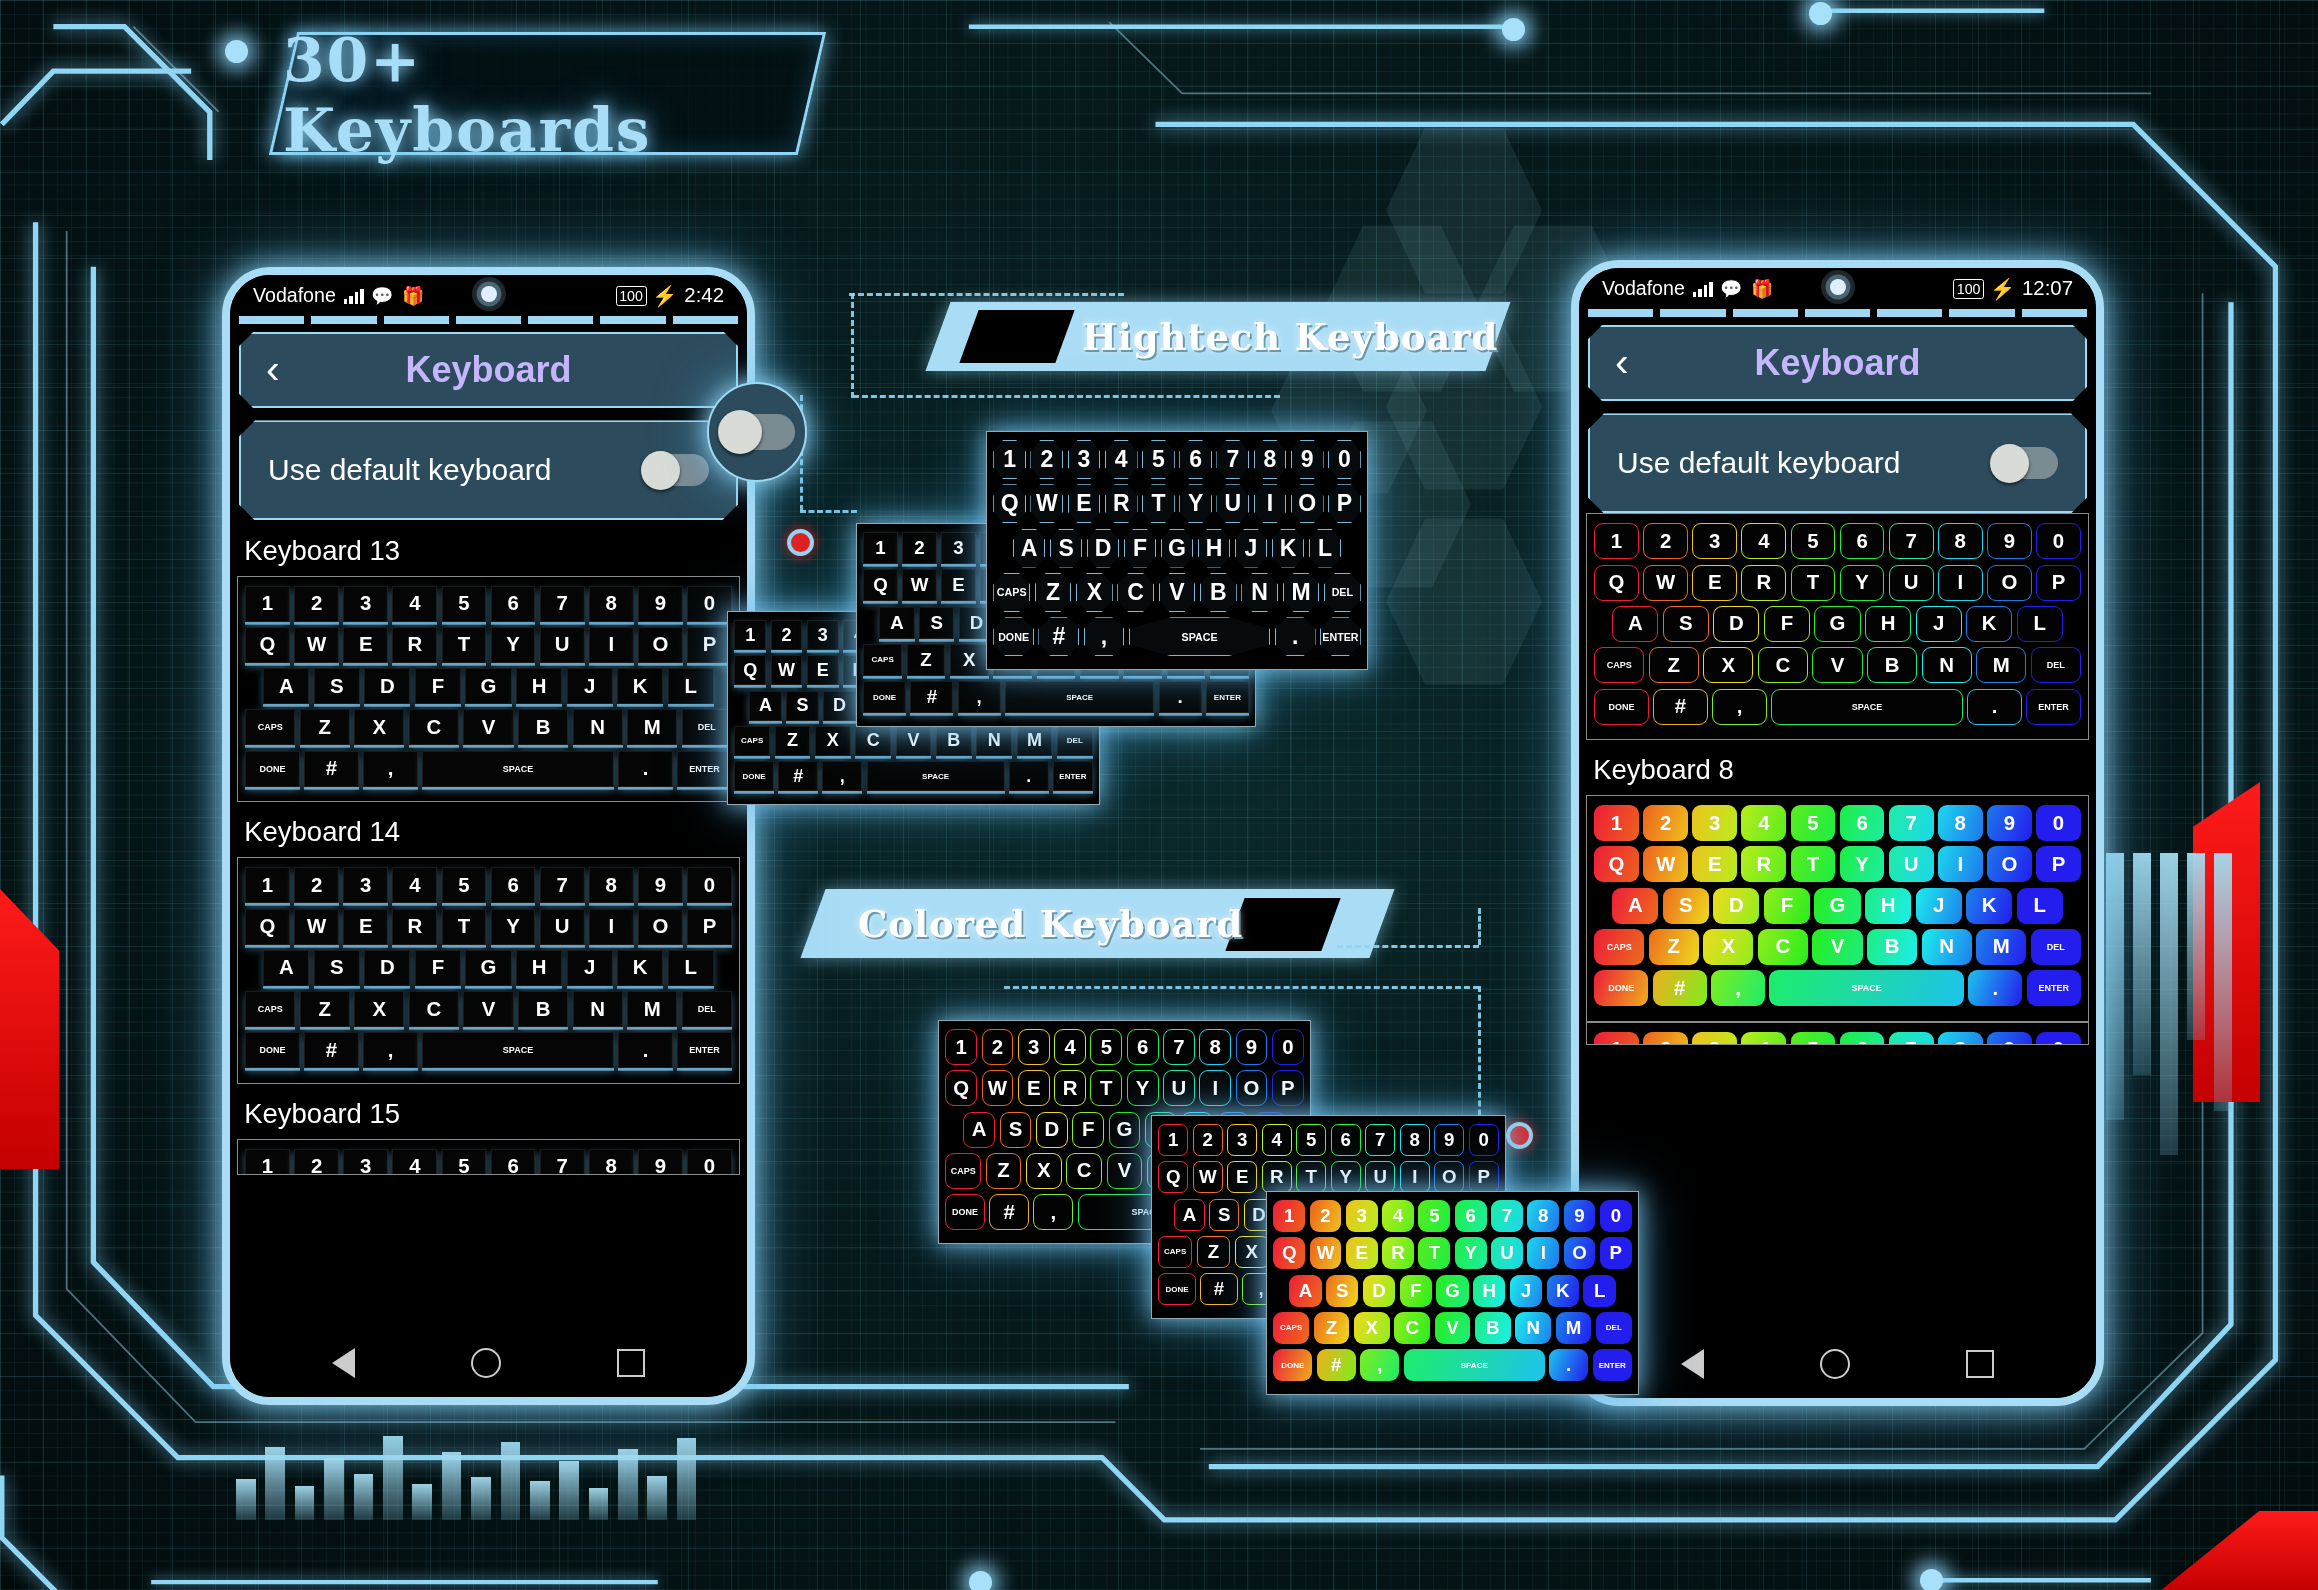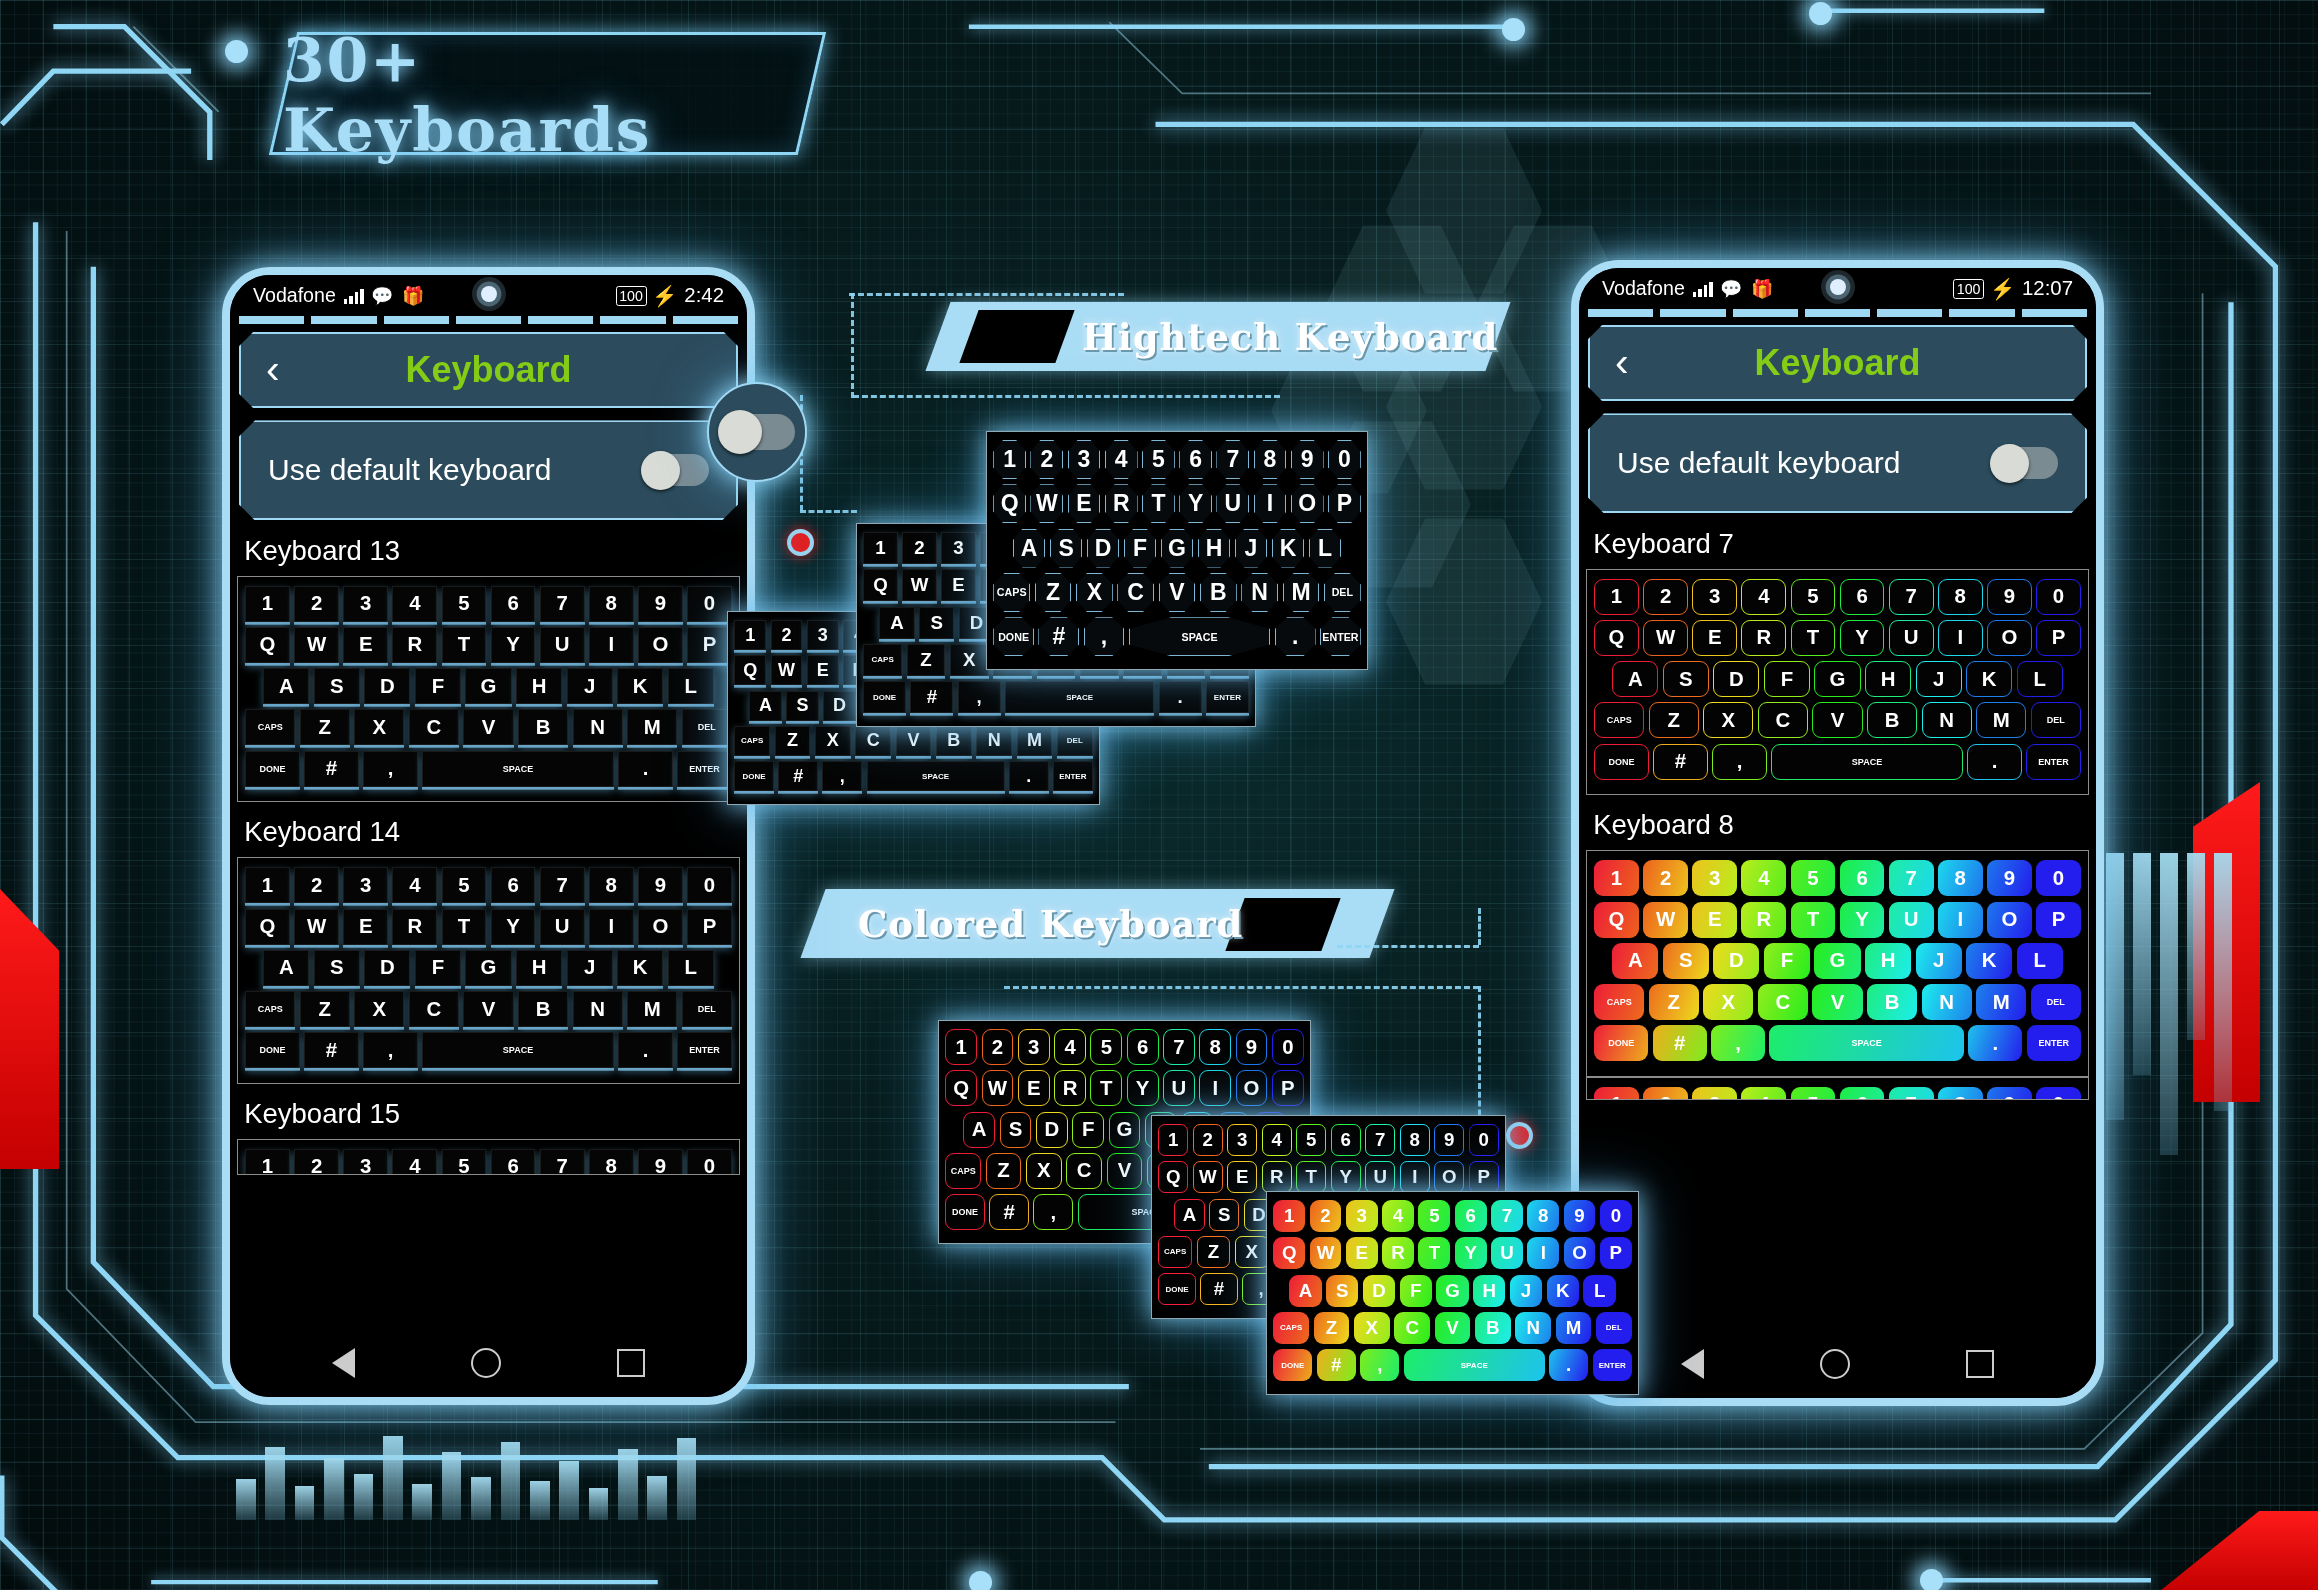--- a/index.html
+++ b/index.html
@@ -71,21 +71,21 @@
      width:80px;height:39px;background:#000;border-radius:0 0 25px 25px;}
   .cam{position:absolute;left:50%;top:10.7px;transform:translateX(-50%);
      width:16px;height:16px;border-radius:50%;background:#dfefff;
      box-shadow:0 0 0 4.4px rgba(160,215,245,.35),0 0 0 9px rgba(160,215,245,.18);}
   .signal{display:inline-flex;align-items:flex-end;gap:1.8px;height:16px;}
   .signal i{width:3.6px;background:#fff;display:block;}
   .appbar{margin:5.3px 9px 0;height:76px;background:#2c4c5d;
      border:2.7px solid #9fd8f2;position:relative;display:flex;align-items:center;
      clip-path:polygon(0 14.2px,14.2px 0,calc(100% - 14.2px) 0,100% 14.2px,100% calc(100% - 14.2px),calc(100% - 14.2px) 100%,14.2px 100%,0 calc(100% - 14.2px));}
   .appbar .back{position:absolute;left:25px;font-size:41px;color:#fff;line-height:1;}
-  .appbar .ttl{width:100%;text-align:center;color:#84cc16;font-size:36px;font-weight:600;}
+  .appbar .ttl{width:100%;text-align:center;color:#c4b5fd;font-size:36px;font-weight:600;}
   .hudstrip{height:10.7px;margin:0 9px;display:flex;gap:7.1px;}
   .hudstrip i{flex:1;background:#9fd8f2;height:8px;}
   .prefrow{margin:12.4px 9px 0;height:100px;background:#2c4c5d;border:2.7px solid #9fd8f2;
      display:flex;align-items:center;padding:0 27px;color:#fff;font-size:30px;
      clip-path:polygon(0 16px,16px 0,calc(100% - 16px) 0,100% 16px,100% calc(100% - 16px),calc(100% - 16px) 100%,16px 100%,0 calc(100% - 16px));}
   .switch{margin-left:auto;width:66px;height:32px;border-radius:18px;background:#7b8b92;position:relative;}
   .switch::after{content:"";position:absolute;left:-1.8px;top:-3.6px;width:39px;height:39px;
      border-radius:50%;background:#d9dcd6;box-shadow:0 1.8px 3.6px rgba(0,0,0,.6);}
   .kblabel{color:#fff;font-size:27.5px;padding:14.2px 0 9px 14.2px;}
   .kbpanel{margin:0 7.1px;border:1.8px solid rgba(255,255,255,.55);background:#000;padding:9px 7.1px;}
@@ -632,21 +632,20 @@
     <div class="appbar">
       <span class="back">‹</span>
       <span class="ttl">Keyboard</span>
     </div>
 
     <div class="prefrow">
       <span>Use default keyboard</span>
       <span class="switch"></span>
     </div>
 
-    <div class="kblabel">Keyboard 7</div>
     <div class="kbpanel k-outline">
         <div class="kbrow">
           <div class="key" style="height: 36px; font-size: 20.4px; color: rgb(237, 29, 56);">
             <span class="lab">1</span>
           </div>
           <div class="key" style="height: 36px; font-size: 20.4px; color: rgb(237, 98, 29);">
             <span class="lab">2</span>
           </div>
           <div class="key" style="height: 36px; font-size: 20.4px; color: rgb(237, 195, 29);">
             <span class="lab">3</span>

